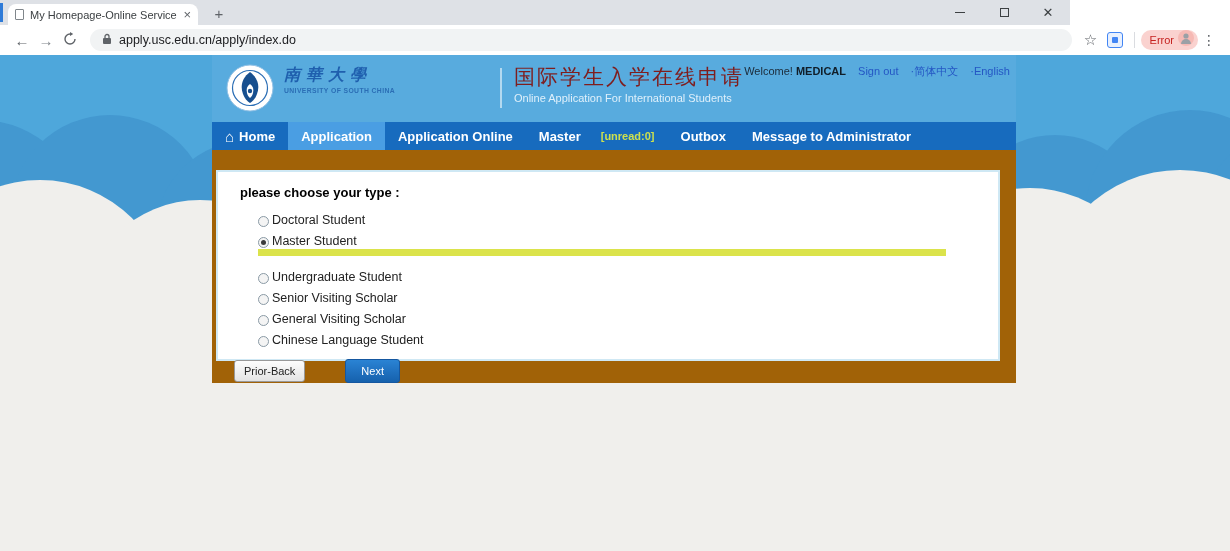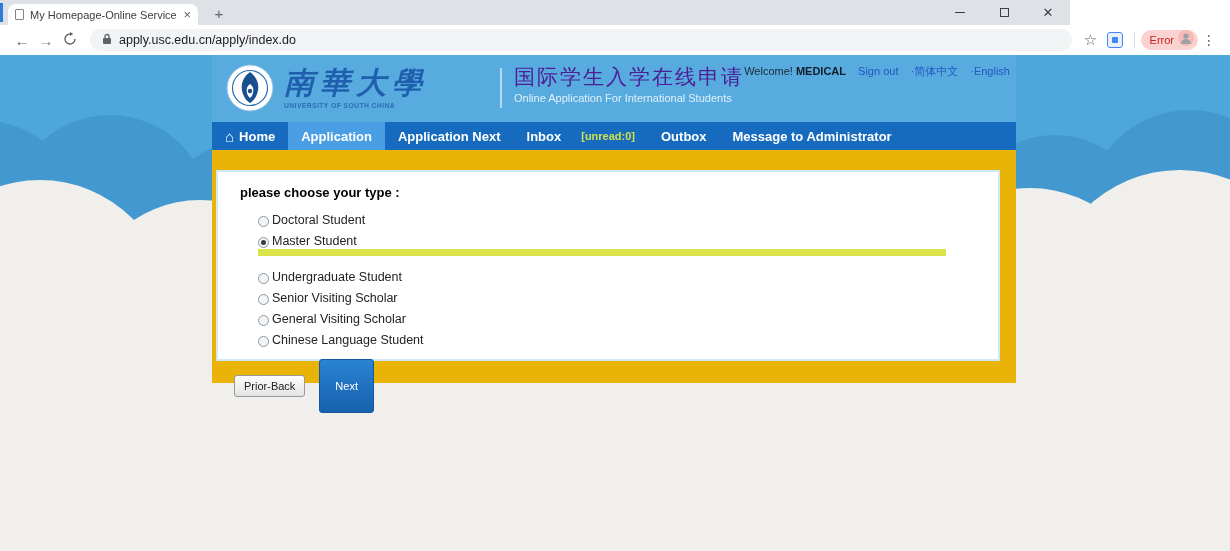--- a/index.html
+++ b/index.html
@@ -45,56 +45,56 @@
   .cloud { position:absolute; border-radius:50%; }
   .cloud.back { background:#4398d0; }
   .cloud.front { background:#f0efec; }
   .ground { position:absolute; left:0; top:252px; width:1230px; height:244px; background:#f0efec; }
 
   .site { position:absolute; left:212px; top:0; width:804px; }
 
   .site-header { position:relative; height:67px; background:#58abde; }
   .logo { position:absolute; left:14px; top:9px; width:48px; height:48px; }
   .uni-text { position:absolute; left:72px; top:11px; }
-  .uni-cn { font-family:"DejaVu Serif","Liberation Serif",serif; font-size:30px; font-weight:bold;
+  .uni-cn { font-family:"DejaVu Serif","Liberation Serif",serif; font-size:16px; font-weight:bold;
             font-style:italic; color:#1f5fae; letter-spacing:6px; line-height:1.1; }
   .uni-en { font-size:6.8px; font-weight:bold; color:#2b6eb5; letter-spacing:0.4px; margin-top:3px; }
   .header-divider { position:absolute; left:288px; top:13px; width:2px; height:40px; background:rgba(255,255,255,0.55); }
   .apply-title { position:absolute; left:302px; top:9px; }
-  .apply-cn { font-size:21px; color:#4c1d95; letter-spacing:2px; line-height:1.2; }
+  .apply-cn { font-size:21px; color:#7f1d1d; letter-spacing:2px; line-height:1.2; }
   .apply-en { font-size:11px; color:#dff0fb; margin-top:3px; }
   .welcome { position:absolute; right:6px; top:9px; font-size:11px; white-space:nowrap; }
   .welcome .prefix { color:#1b2a38; }
   .welcome .user { color:#101d28; font-weight:bold; }
   .welcome a { color:#2456c4; text-decoration:none; margin-left:9px; }
 
   .site-nav { height:28px; background:#176bbe; display:flex; align-items:stretch; }
   .nav-item { display:flex; align-items:center; padding:0 13px; color:#fff; font-size:13px;
               font-weight:bold; white-space:nowrap; }
   .nav-item.active { background:#4a9ee3; }
   .home-glyph { font-size:15px; margin-right:5px; line-height:1; }
   .unread { color:#cde04e; font-size:11px; margin-left:20px; font-weight:bold; }
 
-  .site-body { position:relative; height:233px; background:#eab308; }
+  .site-body { position:relative; height:233px; background:#a16207; }
   .panel { position:absolute; left:4px; top:20px; width:784px; height:191px; background:#fff;
            border:2px solid #cfe8f4; padding:13px 0 0 22px; }
   .form-title { font-size:13px; font-weight:bold; color:#000; }
   .options { margin:6px 0 0 18px; }
   .option { height:21px; display:flex; align-items:flex-end; }
   .radio { width:11px; height:11px; border:1px solid #8a9aa5; border-radius:50%; background:#f4f4f4;
            margin-right:3px; position:relative; flex:0 0 auto; }
   .radio.checked::after { content:""; position:absolute; left:2px; top:2px; width:5px; height:5px;
            border-radius:50%; background:#3b3b3b; }
   .option-label { font-size:12.5px; color:#222; }
   .highlight-bar { width:688px; height:7px; background:#dbe34b; margin:1px 0 7px 0; }
-  .buttons { margin:12px 0 0 -6px; display:flex; align-items:center; }
+  .buttons { margin:12px 0 0 -6px; display:flex; align-items:center;gap:26px; }
   .btn-back { font-size:11px; color:#222; background:linear-gradient(#fdfdfd,#e3e3e3);
               border:1px solid #999; border-radius:3px; padding:4px 9px; }
   .btn-next { font-size:11px; color:#fff; background:linear-gradient(#2a83d4,#1661ad);
-              border:1px solid #1557a0; border-radius:3px; padding:20px 15px; margin-left:14px; }
+              border:1px solid #1557a0; border-radius:3px; padding:5px 15px; margin-left:14px; }
 </style>
 </head>
 <body>
 
 <div class="screen">
 
   <div class="tabstrip">
     <div class="edge-accent"></div>
     <div class="tab">
       <span class="favicon"></span>
@@ -203,24 +203,24 @@
 
       <div class="site-nav">
         <div class="nav-item">
           <span class="home-glyph">⌂</span>
           <span>Home</span>
         </div>
         <div class="nav-item active">
           <span>Application</span>
         </div>
         <div class="nav-item">
-          <span>Application Next</span>
-        </div>
-        <div class="nav-item">
-          <span>Inbox</span>
+          <span>Application Online</span>
+        </div>
+        <div class="nav-item">
+          <span>Master</span>
           <span class="unread">[unread:0]</span>
         </div>
         <div class="nav-item">
           <span>Outbox</span>
         </div>
         <div class="nav-item">
           <span>Message to Administrator</span>
         </div>
       </div>
 

